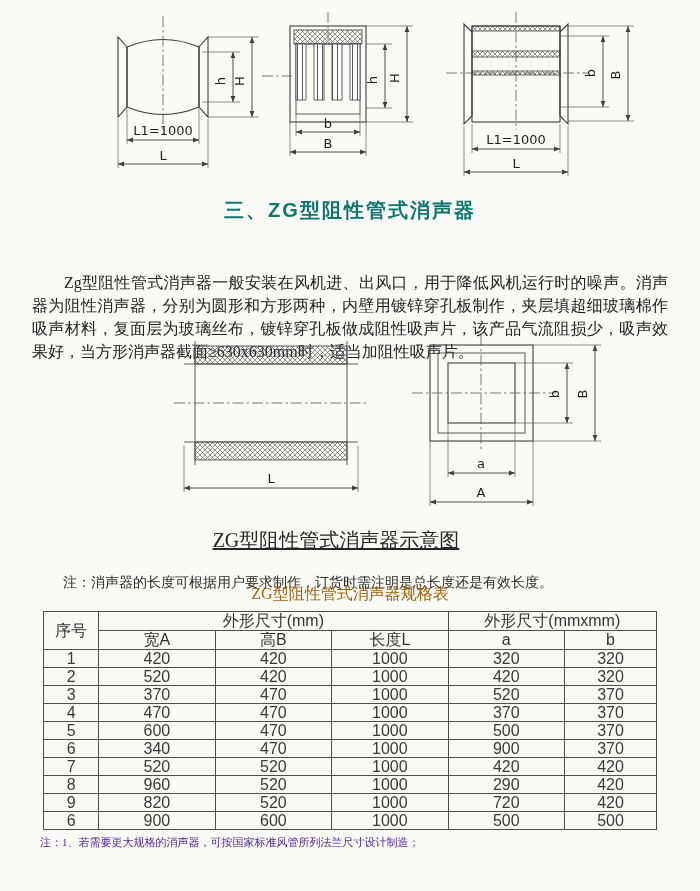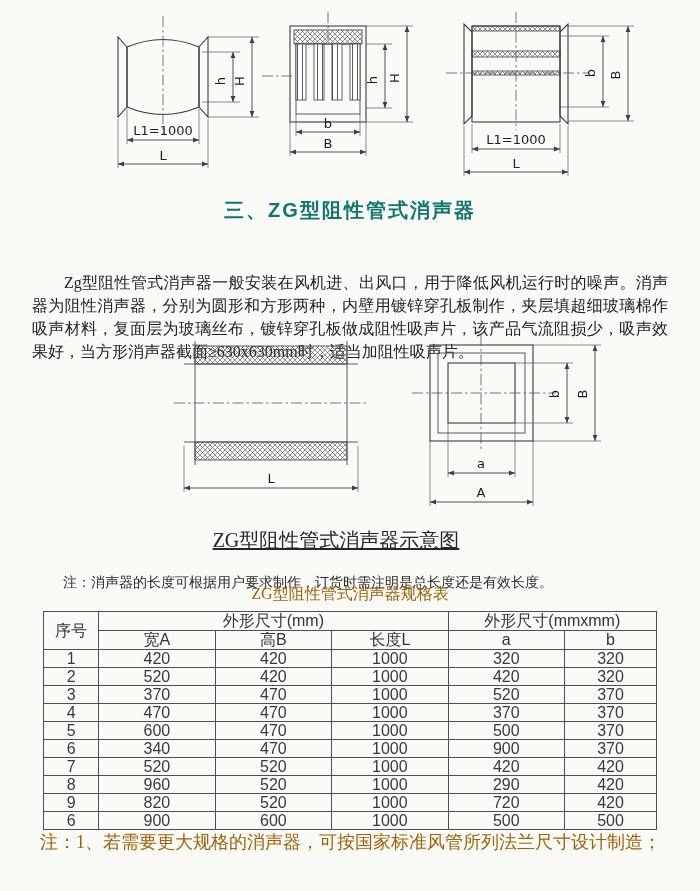--- a/index.html
+++ b/index.html
@@ -30,21 +30,21 @@
   .tbltitle{top:584px;left:0;width:700px;text-align:center;font-size:16px;color:#a16207;}
   
   table.spec{top:611px;left:43px;width:614px;position:absolute;
     border-collapse:collapse;table-layout:fixed;
     font-family:"Liberation Sans",sans-serif;font-size:16px;color:#3a3a3a;}
   table.spec td,table.spec th{border:1px solid #4f4f4f;text-align:center;
     padding:0;height:17px;font-weight:normal;line-height:1;}
   table.spec thead th{height:18px;color:#333;}
   table.spec{border:1.5px solid #3f3f3f;}
   
-  .footnotes{top:832px;left:40px;width:630px;font-size:18px;line-height:20px;color:#a16207;}
+  .footnotes{top:832px;left:40px;width:630px;font-size:11px;line-height:20px;color:#4c1d95;}
   .footnotes .indent{padding-left:26px;}
 </style>
 </head>
 <body>
 
 <svg class="abs" width="0" height="0" style="top:0;left:0" aria-hidden="true">
   <defs>
     <pattern id="xh" width="5" height="5" patternUnits="userSpaceOnUse">
       <path d="M0,5 L5,0 M0,0 L5,5" stroke="#4a4a4a" stroke-width="0.6"></path>
     </pattern>

